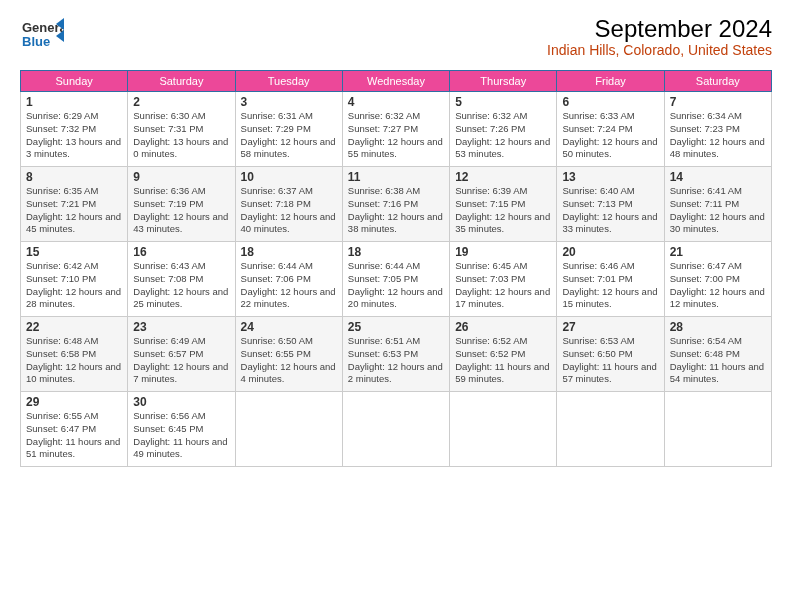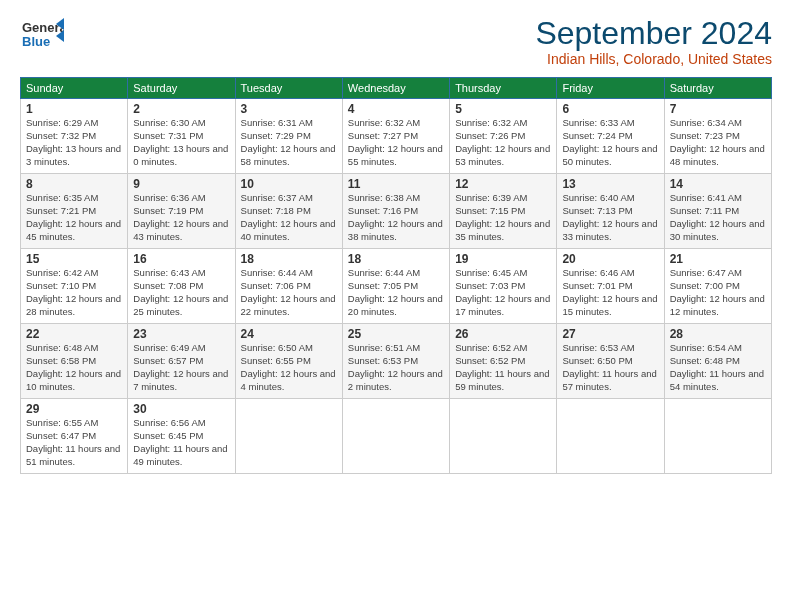--- a/index.html
+++ b/index.html
@@ -24,39 +24,39 @@
     }
     .logo {
       display: flex;
       align-items: center;
       gap: 4px;
     }
     .title-block {
       text-align: right;
     }
     .main-title {
-      font-size: 32px;
+      font-size: 24px;
       font-weight: normal;
-      color: #0c4a6e;
+      color: #000000;
       line-height: 1.1;
     }
     .subtitle {
       font-size: 14px;
       color: #c2410c;
     }
     .calendar {
       width: 100%;
       border-collapse: collapse;
       font-size: 10px;
     }
     .calendar th {
-      background: #15803d;
+      background: #ec4899;
       color: #fff;
       padding: 4px 5px;
-      text-align: left;
+      text-align: center;
       font-size: 11px;
       font-weight: normal;
       border: 1px solid #2e6da4;
     }
     .calendar td {
       border: 1px solid #ccc;
       padding: 3px 5px;
       vertical-align: top;
       width: calc(100% / 7);
       background: #fff;

